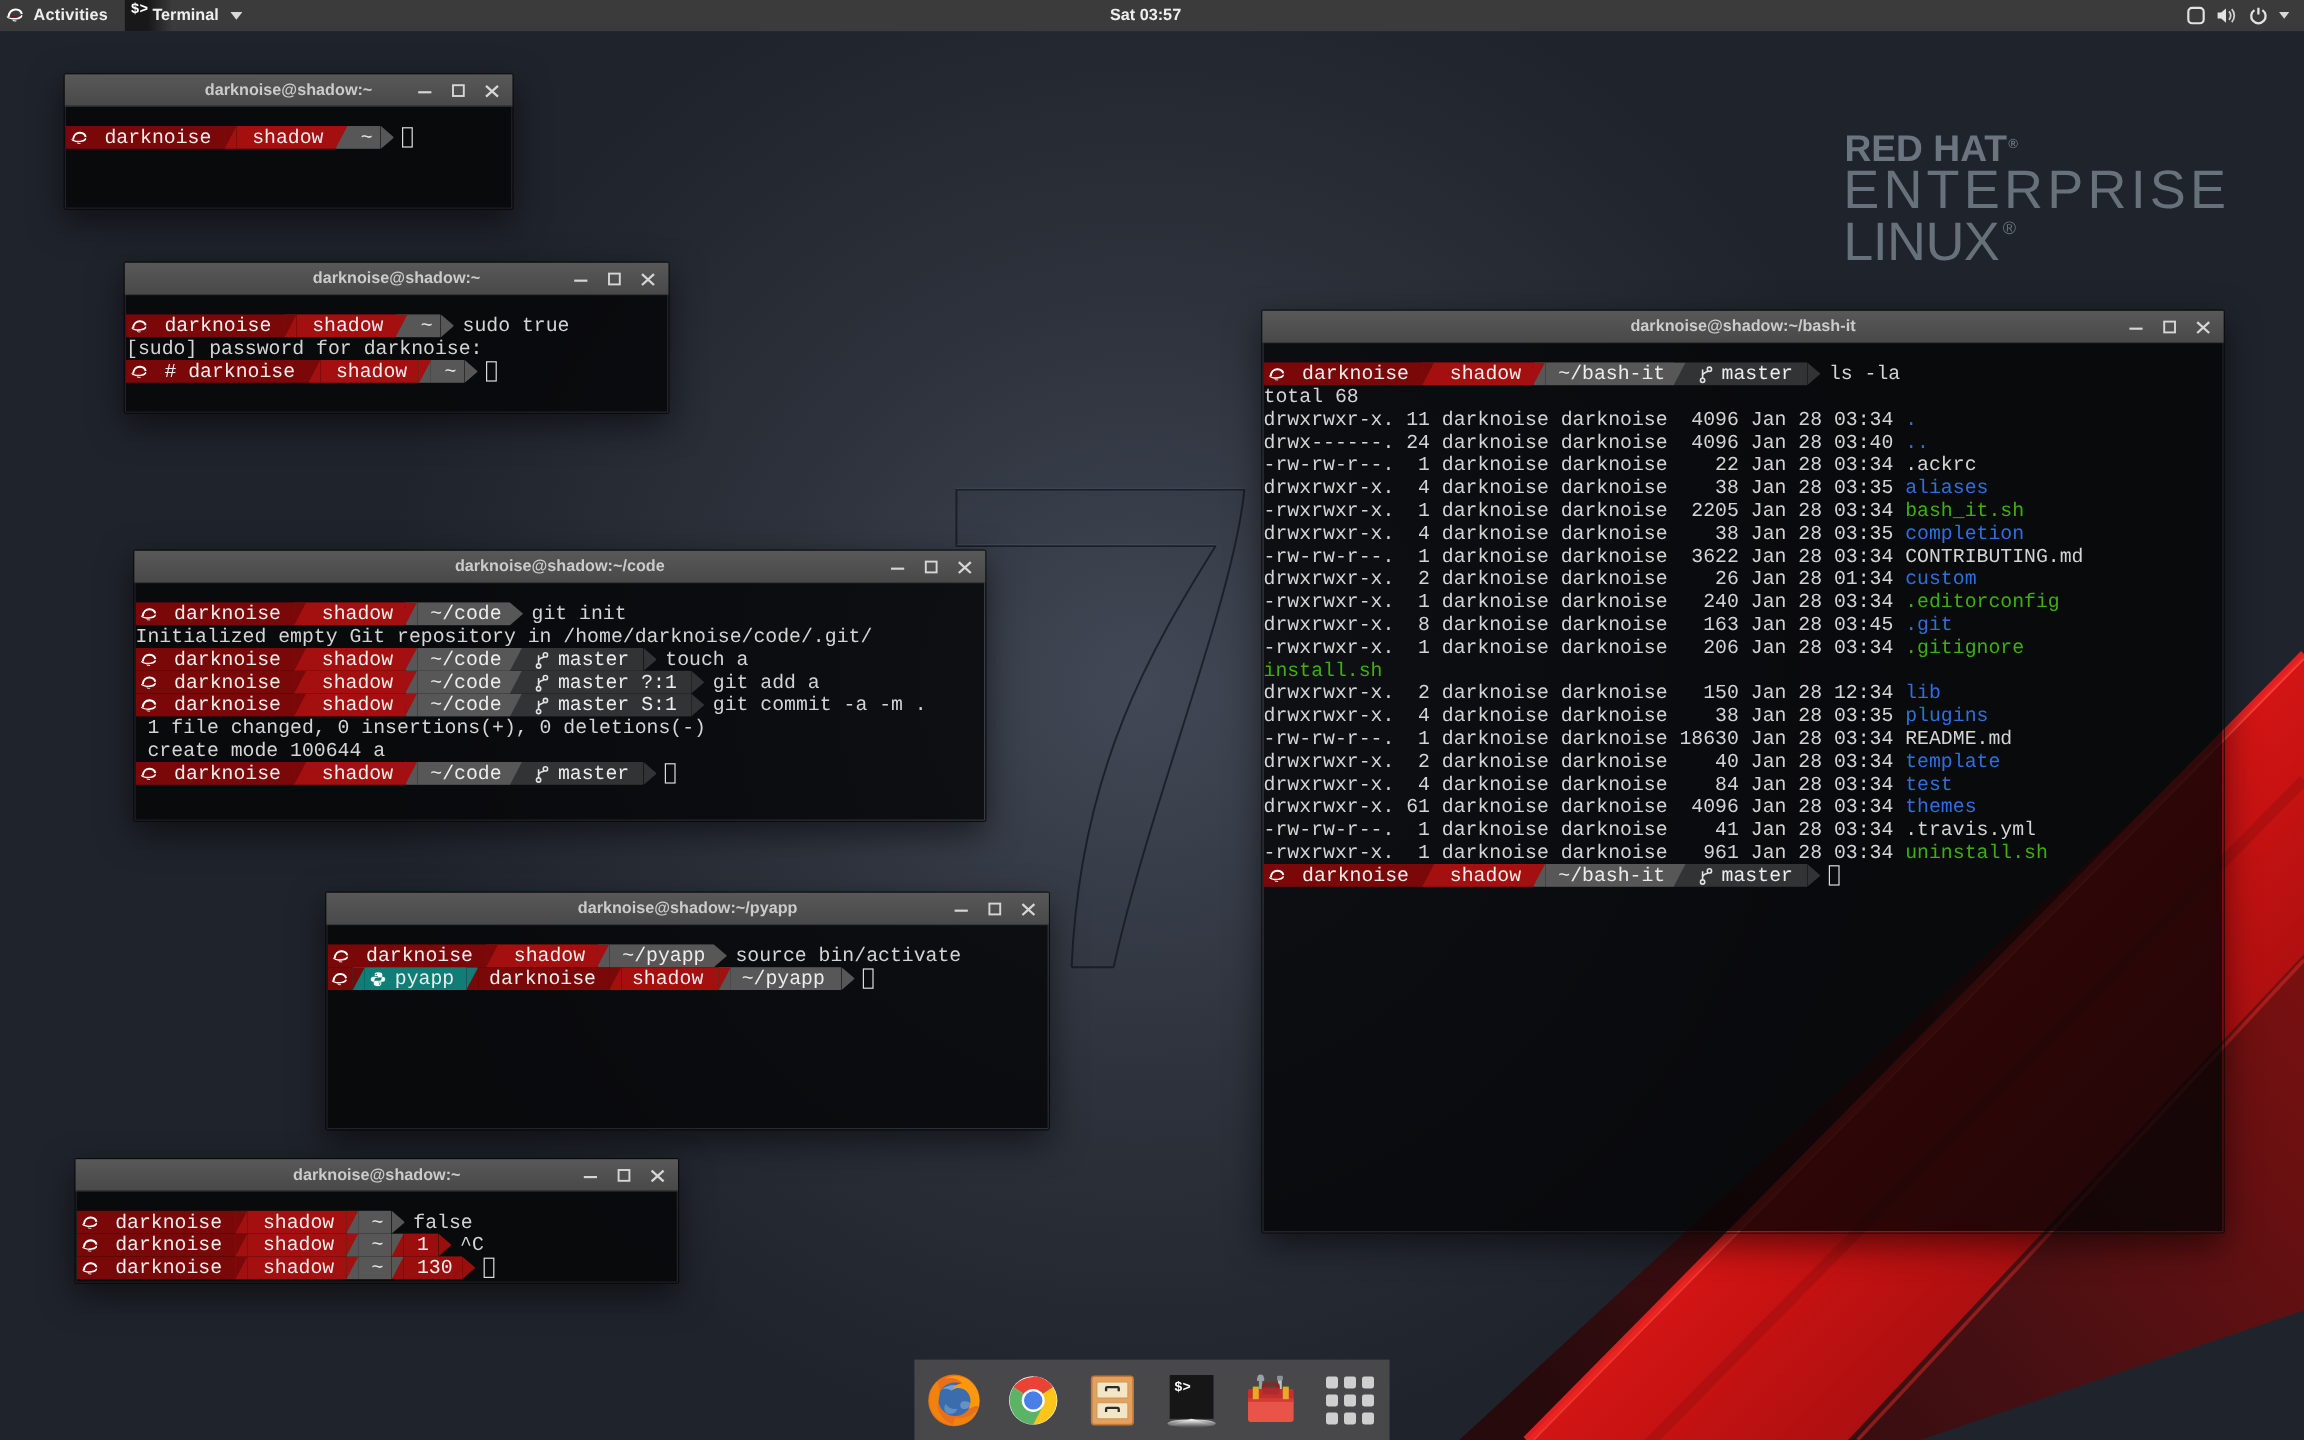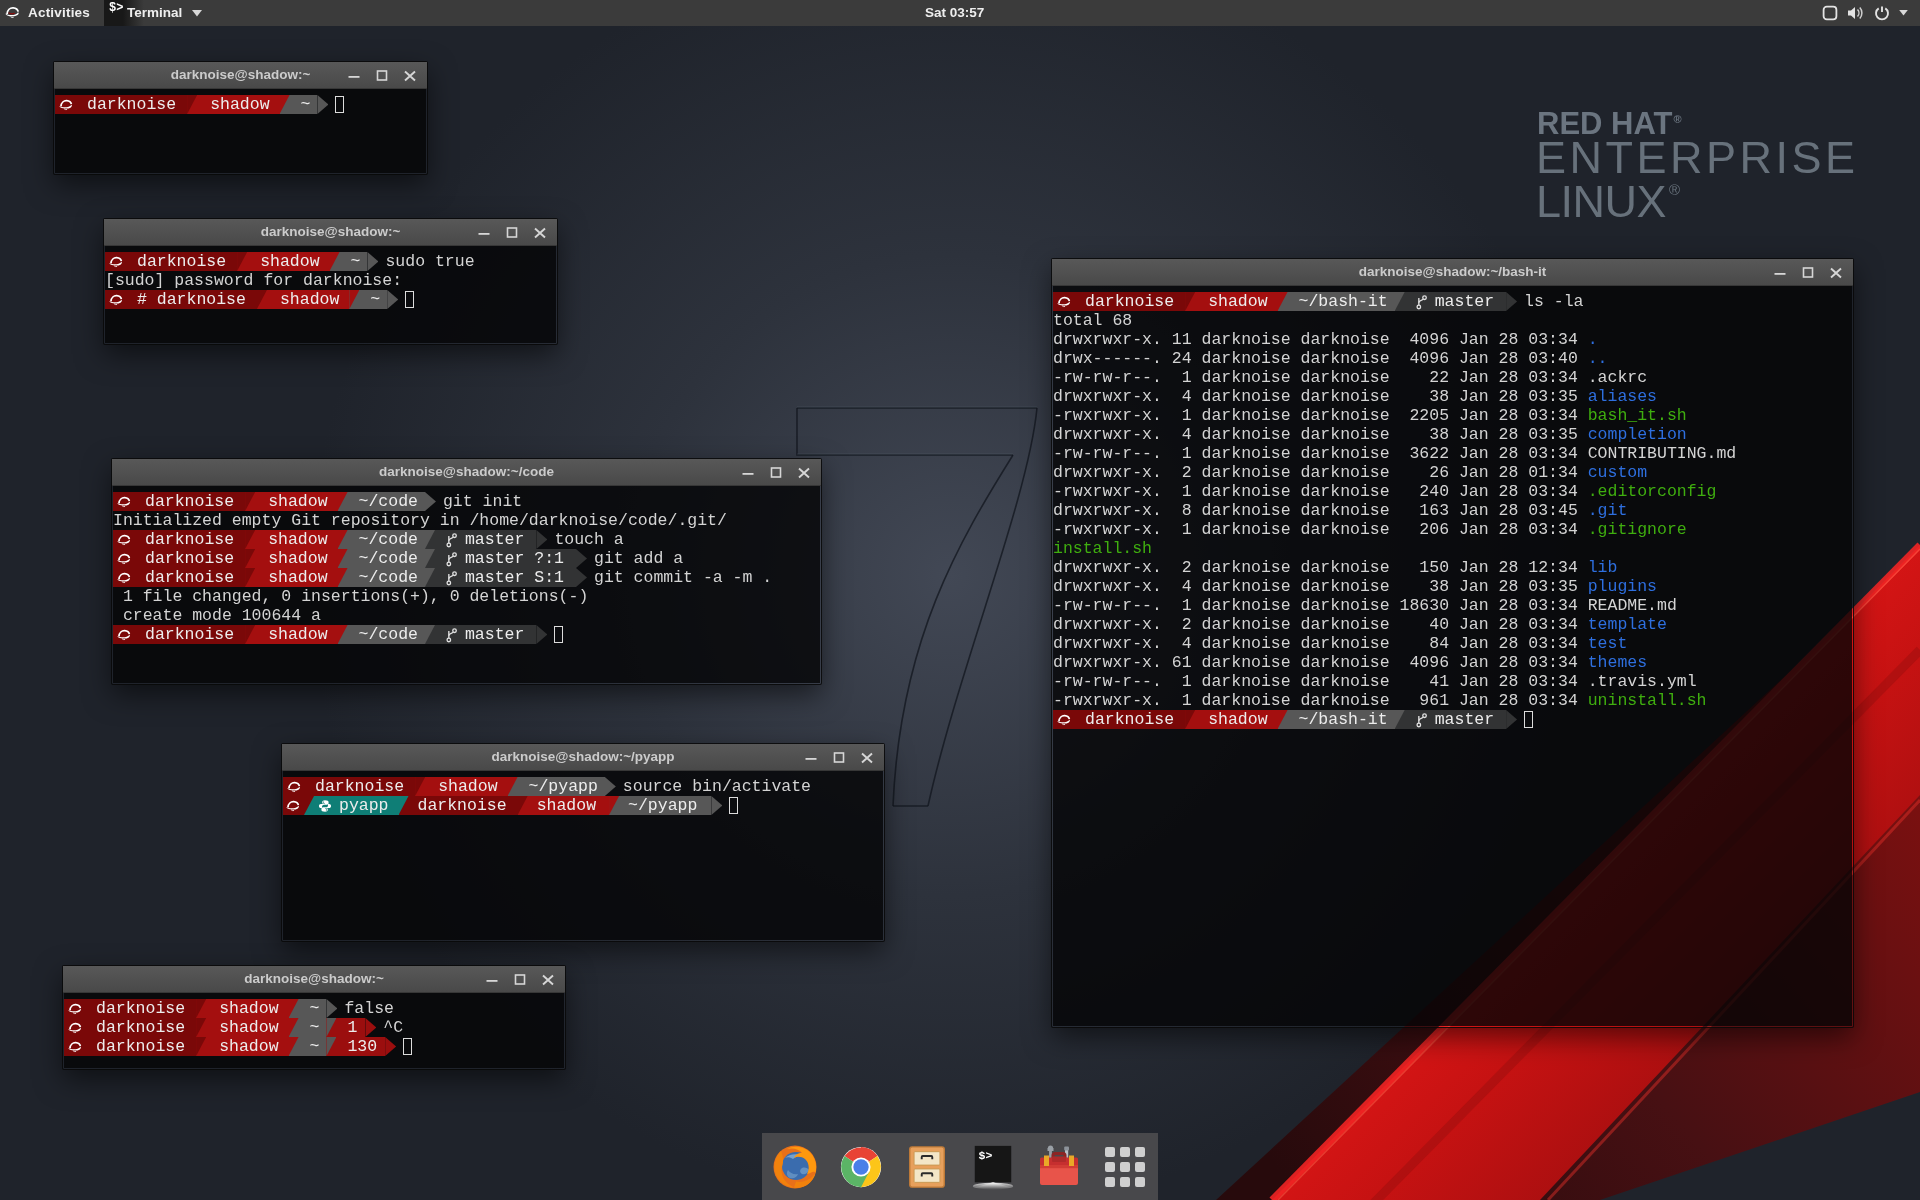--- a/index.html
+++ b/index.html
@@ -17,21 +17,21 @@
 #rh1{position:absolute;left:1537px;top:106px;font-size:31px;font-weight:bold;color:#6b7580;letter-spacing:0px}
 #rh1 .reg{font-size:11px;position:relative;top:-11px;left:1px}
 #rh2{position:absolute;left:1536px;top:132px;font-size:45px;color:#67717b;letter-spacing:3.5px}
 #rh3{position:absolute;left:1536px;top:176px;font-size:45px;color:#67717b;letter-spacing:-0.5px}
 #rh3 .reg2{font-size:15px;position:relative;top:-22px;left:3px;letter-spacing:0}
 
 .win{position:absolute;box-shadow:0 0 0 1px rgba(8,8,8,0.85),0 10px 28px rgba(0,0,0,0.55);border-radius:1px}
 .tb{position:absolute;left:0;top:0;right:0;height:27px;background:linear-gradient(#585858,#494949);border-bottom:1px solid #373737}
 .tt{display:block;text-align:center;font-size:13.5px;font-weight:bold;color:#cbcbcb;line-height:26px}
 .btns{position:absolute;right:3px;top:0;display:flex}
-.term{position:absolute;left:1px;right:1px;top:27px;bottom:1px;background:rgba(4,4,5,0.80);padding-top:6px;overflow:hidden}
+.term{position:absolute;left:1px;right:1px;top:27px;bottom:1px;background:rgba(4,4,5,0.80);padding-top:16px;overflow:hidden}
 .r{height:19px;display:flex;align-items:stretch;font-family:"Liberation Mono",monospace;font-size:16.5px;line-height:19px;white-space:pre}
 .sg{display:inline-flex;align-items:center;height:19px}
 .t{font-weight:normal;color:#ededed}
 .sp{flex:0 0 10px;height:19px;background:var(--b);position:relative}
 .sp::after{content:"";position:absolute;inset:0;background:var(--a);clip-path:polygon(0 0,100% 0,0 100%)}
 .ar{flex:0 0 11px;height:19px;position:relative}
 .ar::after{content:"";position:absolute;inset:0;background:var(--a);clip-path:polygon(0 0,100% 50%,0 100%)}
 .cmd{color:#d4d4d4;align-self:center}
 .o{color:#d4d4d4;align-self:center}
 .b{color:#2e6fdf;align-self:center}
@@ -216,21 +216,21 @@
             </svg><b class="t" style="margin-left:12px">darknoise</b></span><i class="sp" style="--a:#7a0808;--b:#a40f0f"></i><span class="sg" style="background:#a40f0f;padding-left:13px;padding-right:10px"><b class="t">shadow</b></span><i class="sp" style="--a:#a40f0f;--b:#575757"></i><span class="sg" style="background:#575757;padding-left:11px;padding-right:7px"><b class="t">~/code</b></span><i class="sp" style="--a:#575757;--b:#323334"></i><span class="sg" style="background:#323334;padding-left:10px;padding-right:12px"><svg class="br" width="13" height="16" viewBox="0 0 14 18">
               <g fill="none" stroke="#e2e2e2" stroke-width="1.5">
                 <circle cx="4" cy="14.6" r="2"></circle>
                 <circle cx="10.4" cy="4.2" r="2"></circle>
                 <path d="M4,12.6 L4,4.5"></path>
                 <path d="M4,9.8 C4,7 7.2,7.6 9,6"></path>
               </g>
             </svg><b class="t" style="margin-left:7px">master</b></span><i class="ar" style="--a:#323334"></i><span class="cur"></span></div>
       </div>
 </div>
-    <div class="win" style="left:282px;top:744px;width:602px;height:197px">
+    <div class="win" style="left:272px;top:744px;width:602px;height:197px">
 <div class="tb">
         <span class="tt">darknoise@shadow:~/pyapp</span>
 <span class="btns">
           <svg width="28" height="27" viewBox="0 0 28 27">
             <rect x="8.5" y="14" width="11" height="1.8" fill="#d6d6d6"></rect>
           </svg>
           <svg width="28" height="27" viewBox="0 0 28 27">
             <rect x="9.5" y="9" width="9" height="9" fill="none" stroke="#d6d6d6" stroke-width="1.6"></rect>
           </svg>
           <svg width="28" height="27" viewBox="0 0 28 27">

